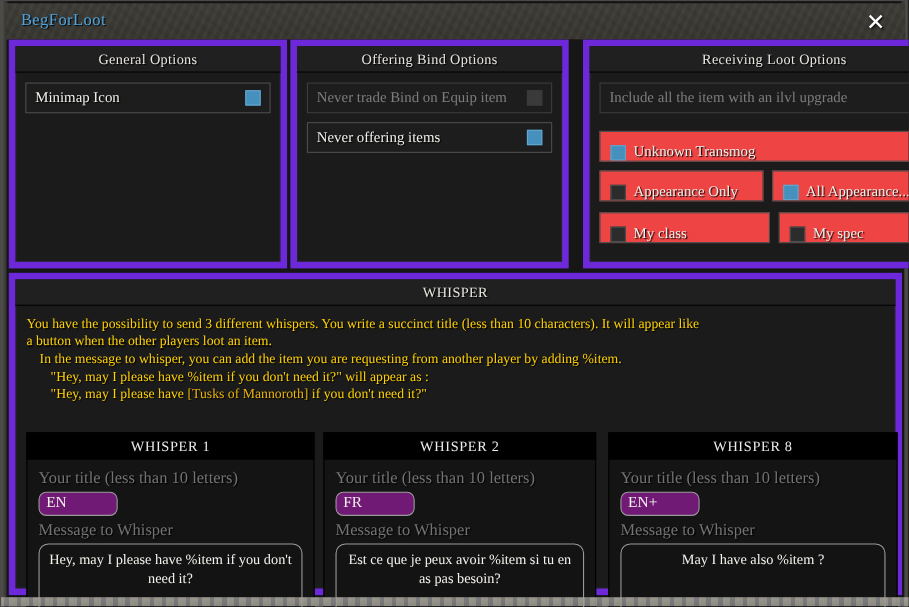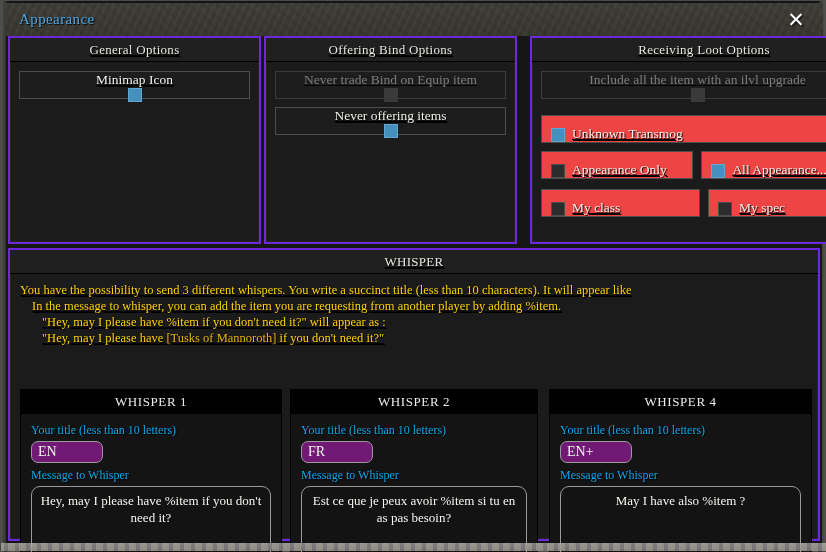--- a/index.html
+++ b/index.html
@@ -69,23 +69,22 @@
   .body-area {
     position: absolute; left: 5px; top: 35px;
     width: 816px; height: 509px;
     background: #161616;
   }
 
   
   .panel {
     position: absolute;
     background: #1b1b1b;
-    border: 2px solid #6d28d9;
+    border: 6px solid #6d28d9;
     box-shadow: inset 0 0 0 1px #262626;
-    text-decoration: underline;
   }
   .panel-head {
     height: 24px;
     background: #202020;
     border-bottom: 1px solid #000;
     display: flex; align-items: center; justify-content: center;
     color: #e8e6e0;
     font-size: 13px;
     letter-spacing: .3px;
     font-family: "Liberation Serif", serif;
@@ -95,21 +94,20 @@
 
   
   .opt-row {
     display: flex; align-items: center; justify-content: space-between;
     height: 28px;
     border: 1px solid #4d4d4d;
     padding: 0 8px;
     margin-bottom: 8px;
     background: #1d1d1d;
     cursor: pointer;
-    flex-direction: column;
   }
   .opt-row.disabled { border-color: #3c3c3c; cursor: default; }
   .opt-label {
     color: #f2f0ea; font-size: 13.5px;
     font-family: "Liberation Serif", serif;
     text-shadow: 1px 1px 1px #000;
     white-space: nowrap;
   }
   .opt-row.disabled .opt-label { color: #7d7d7d; text-shadow: none; }
   .cbox {
@@ -159,21 +157,21 @@
     font-family: "Liberation Serif", serif;
     text-shadow: 1px 1px 1px #000;
   }
   .w-body {
     border: 1px solid #000;
     border-top: none;
     background: #141414;
     padding: 9px 10px 12px 10px;
   }
   .w-lbl {
-    color: #0ea5e9; font-size: 12px; margin-bottom: 3px;
+    color: #737373; font-size: 15px; margin-bottom: 3px;
     font-family: "Liberation Serif", serif;
     text-shadow: 1px 1px 1px #000;
   }
   .w-input {
     width: 72px; height: 22px;
     background: #701a75;
     border: 1px solid #9a9a9a;
     border-radius: 7px;
     color: #f5f3ee; font-size: 14px;
     padding: 0 6px;
@@ -197,21 +195,21 @@
 </style>
 </head>
 <body>
 
 <div class="window">
 
   <div class="left-strip"></div>
   <div class="right-strip"></div>
 
   <div class="titlebar">
-    <span class="win-title">Appearance</span>
+    <span class="win-title">BegForLoot</span>
     <span class="close-btn">✕</span>
   </div>
 
   <div class="body-area">
 
     <div class="panel" style="left:2px; top:0px; width:253px; height:208px;">
       <div class="panel-head">General Options</div>
       <div class="panel-body">
         <div class="opt-row">
           <span class="opt-label">Minimap Icon</span>
@@ -273,20 +271,21 @@
           </div>
         </div>
       </div>
     </div>
 
     <div class="panel" style="left:2px; top:212px; width:812px; height:293px;">
       <div class="panel-head">WHISPER</div>
 
       <div class="whisper-desc">
         <div>You have the possibility to send 3 different whispers. You write a succinct title (less than 10 characters). It will appear like</div>
+        <div>a button when the other players loot an item.</div>
         <div class="ind1">In the message to whisper, you can add the item you are requesting from another player by adding %item.</div>
         <div class="ind2">"Hey, may I please have %item if you don't need it?" will appear as :</div>
         <div class="ind2"><span>"Hey, may I please have </span><span class="item-link">[Tusks of Mannoroth]</span><span> if you don't need it?"</span></div>
       </div>
 
       <div class="w-card" style="left:10px; top:139px; width:262px;">
         <div class="w-head">WHISPER 1</div>
         <div class="w-body">
           <div class="w-lbl">Your title (less than 10 letters)</div>
           <input class="w-input" type="text" value="EN" style="">
@@ -299,21 +298,21 @@
         <div class="w-head">WHISPER 2</div>
         <div class="w-body">
           <div class="w-lbl">Your title (less than 10 letters)</div>
           <input class="w-input" type="text" value="FR" style="">
           <div class="w-lbl">Message to Whisper</div>
           <textarea class="w-area" style="">Est ce que je peux avoir %item si tu en as pas besoin?</textarea>
         </div>
       </div>
 
       <div class="w-card" style="left:539px; top:139px; width:263px;">
-        <div class="w-head">WHISPER 4</div>
+        <div class="w-head">WHISPER 8</div>
         <div class="w-body">
           <div class="w-lbl">Your title (less than 10 letters)</div>
           <input class="w-input" type="text" value="EN+" style="">
           <div class="w-lbl">Message to Whisper</div>
           <textarea class="w-area" style="">May I have also %item ?</textarea>
         </div>
       </div>
     </div>
 
   </div>

